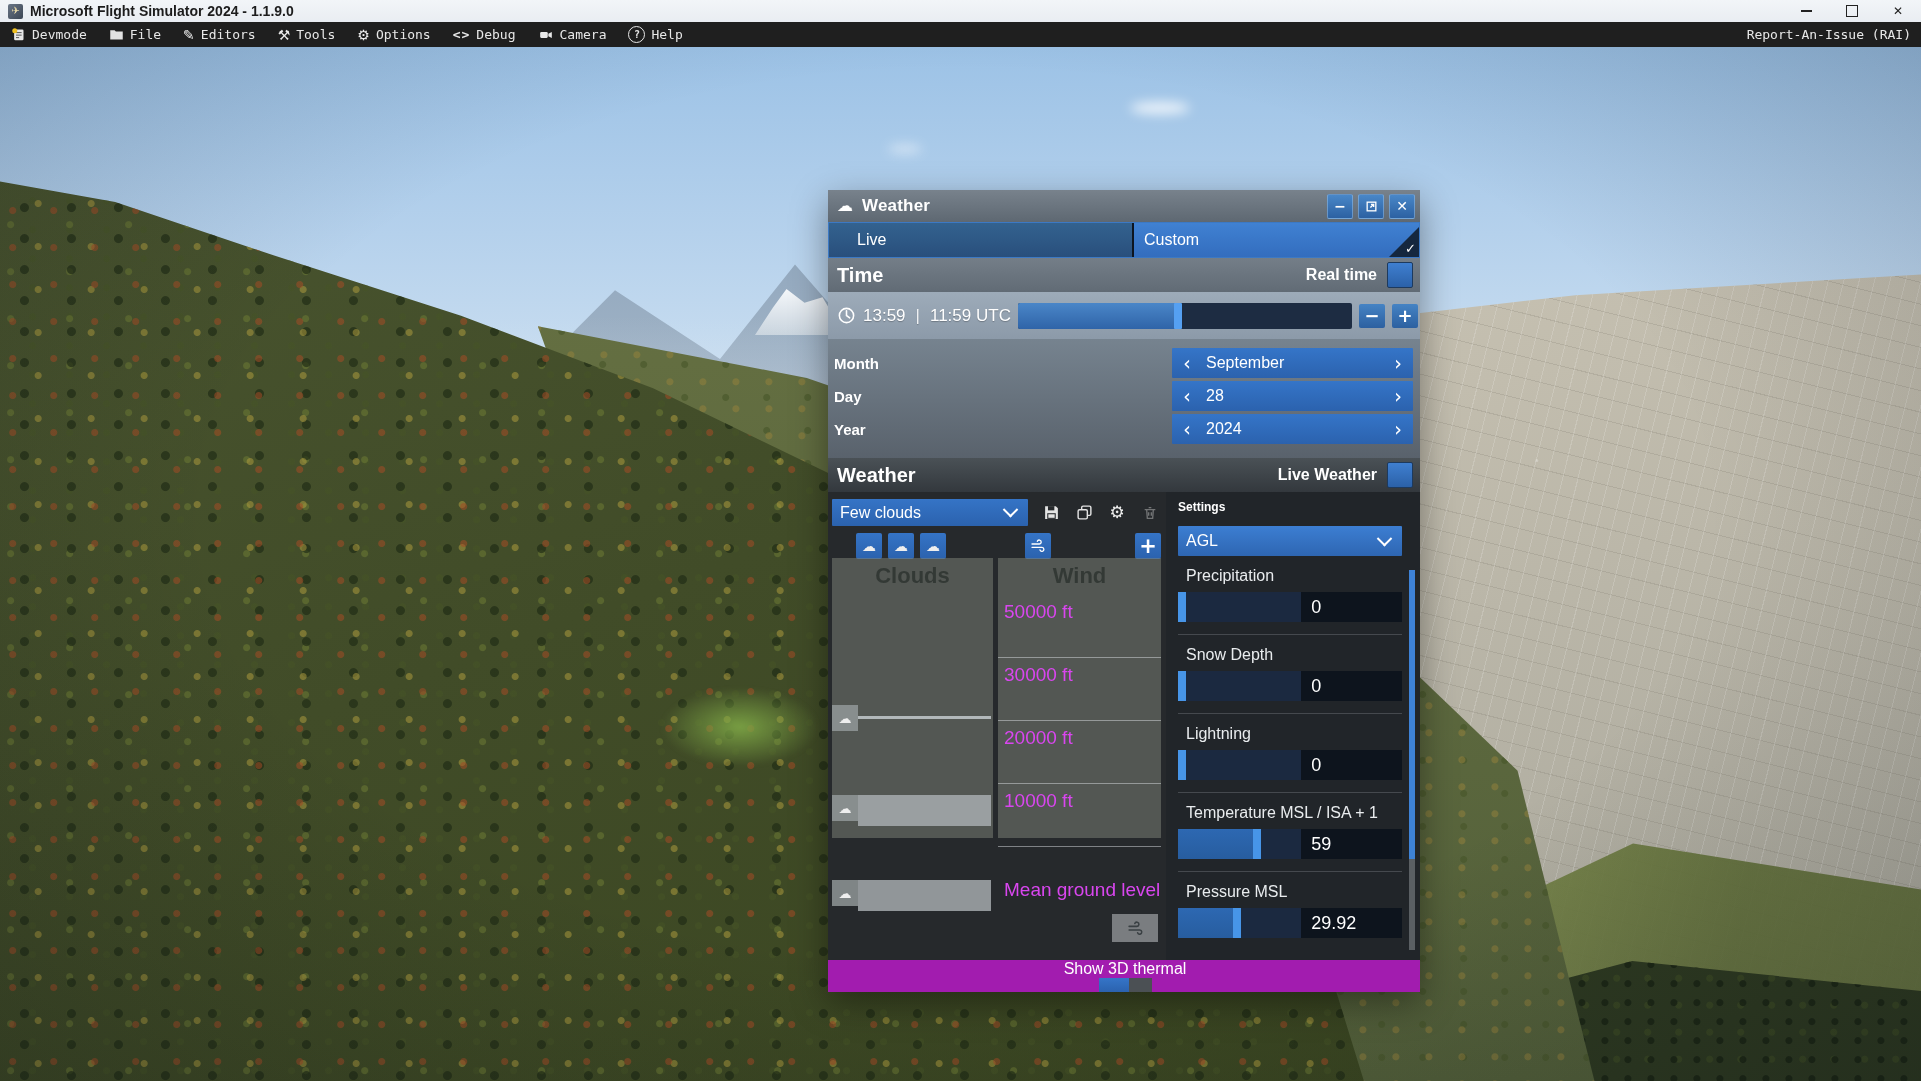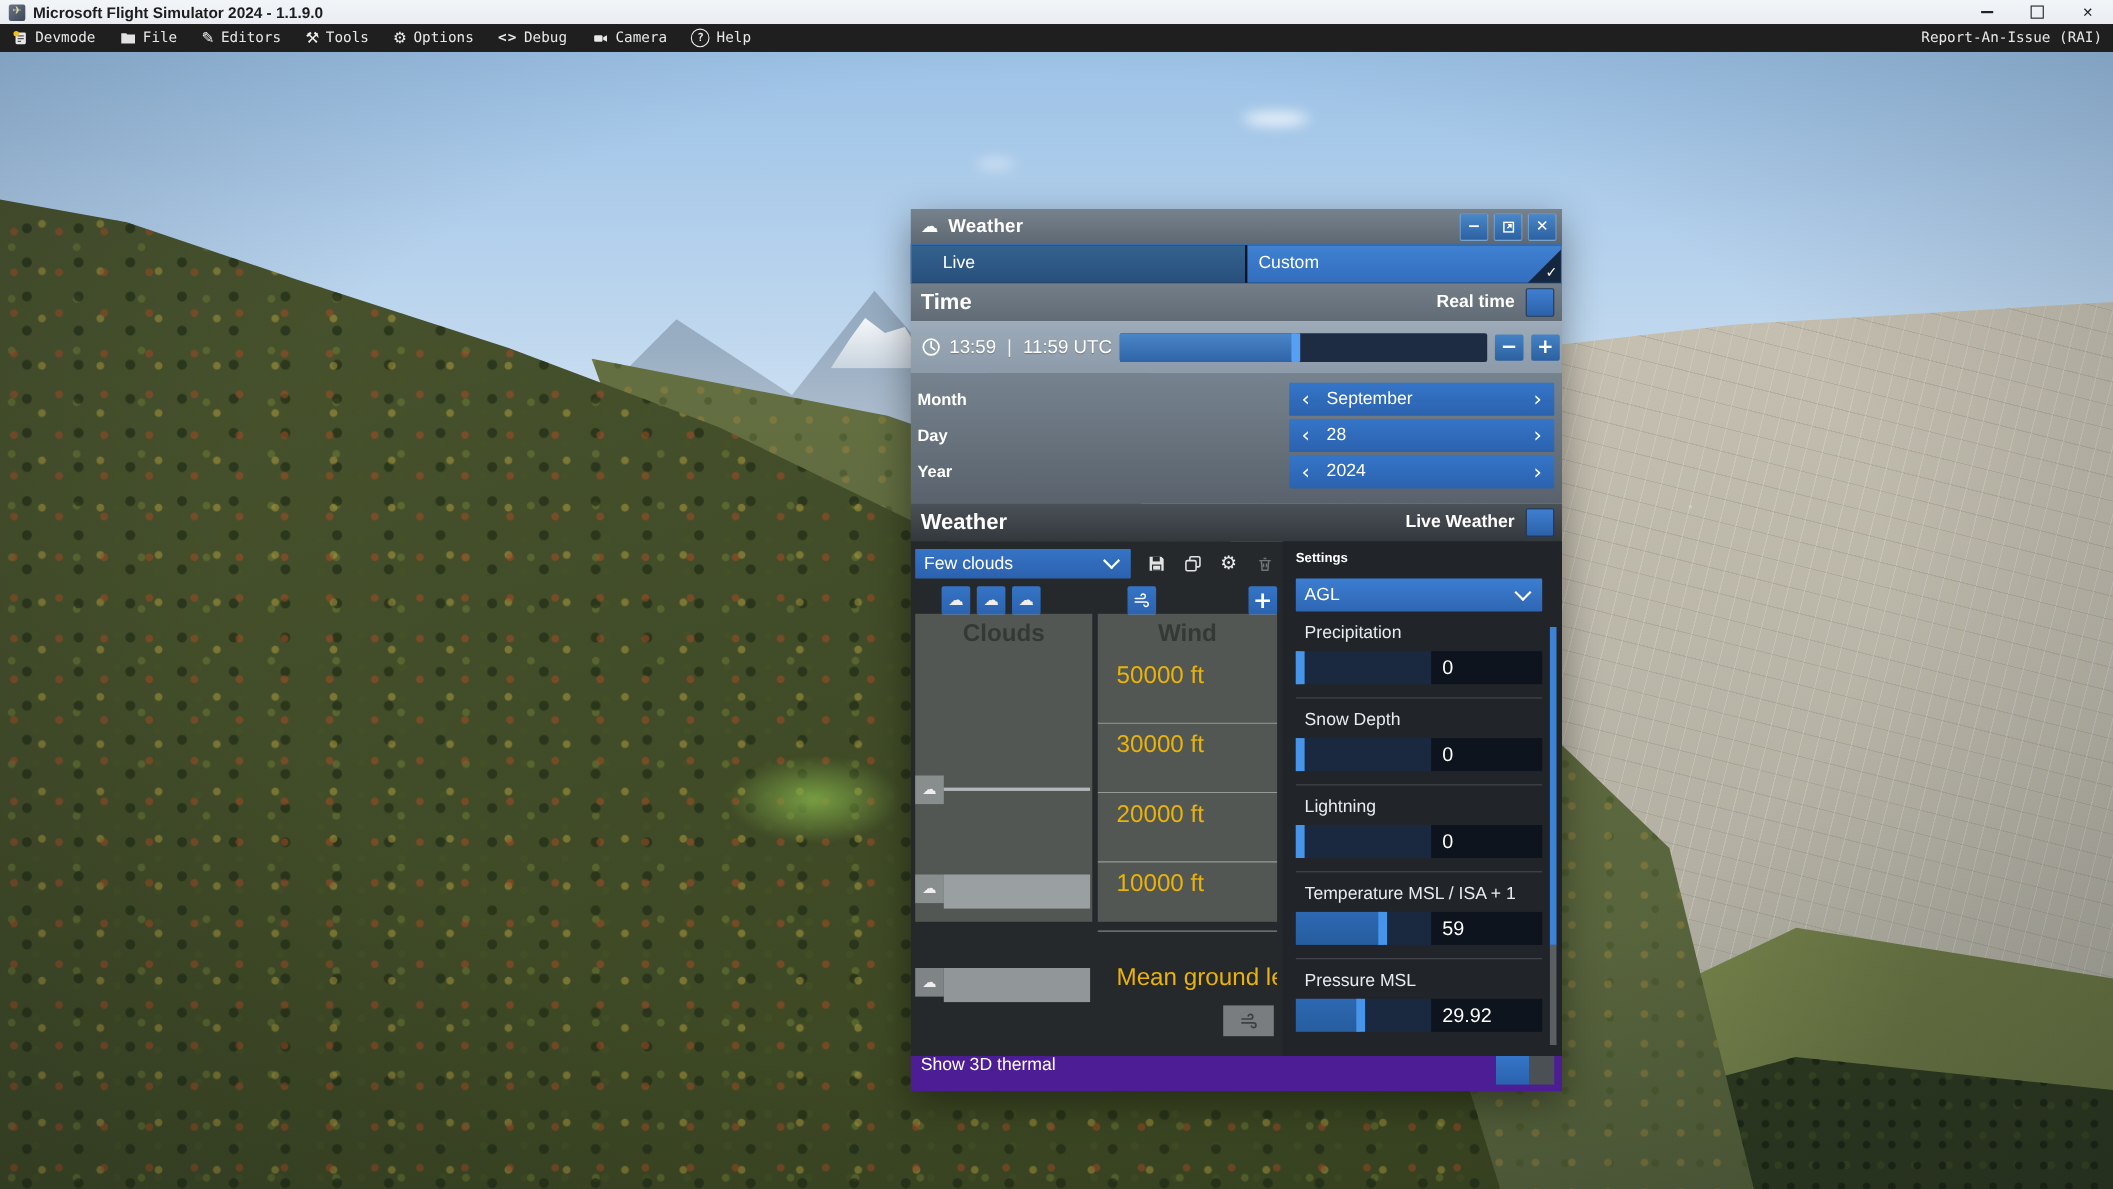--- a/index.html
+++ b/index.html
@@ -112,21 +112,21 @@
   .sq-btn{position:absolute;top:0;width:26px;height:26px;background:linear-gradient(#3574c6,#2b62ae);border-radius:2px;display:flex;align-items:center;justify-content:center;}
   .sq-btn .mi-glyph{font-size:14px;}
   .plus-btn{font-size:21px;font-weight:bold;font-family:"DejaVu Sans",sans-serif;}
 
   .columns{position:absolute;left:0;top:66px;height:280px;width:100%;}
   .col{position:absolute;top:0;height:100%;background:rgba(128,134,122,0.5);box-sizing:border-box;}
   .col-clouds{left:4px;width:161px;}
   .col-wind{left:170px;width:163px;}
   .col-header{text-align:center;padding-top:5px;font-size:22px;font-weight:bold;color:rgba(44,50,46,0.8);}
   .wind-rows{margin-top:6px;}
-  .w-row{height:63px;border-bottom:1px solid rgba(215,220,224,0.5);box-sizing:border-box;padding:6px 0 0 17px;font-size:22px;color:#eab308;}
+  .w-row{height:63px;border-bottom:1px solid rgba(215,220,224,0.5);box-sizing:border-box;padding:6px 0 0 6px;font-size:19px;color:#d946ef;}
   .w-row.last{border-bottom:none;height:58px;display:flex;align-items:flex-end;padding-bottom:4px;white-space:nowrap;overflow:hidden;}
   .cl-box{position:absolute;left:0;width:26px;height:26px;background:rgba(150,156,158,0.8);display:flex;align-items:center;justify-content:center;color:#fff;}
   .cl-box .mi-glyph{font-size:13px;}
   .cl-line{position:absolute;left:26px;right:2px;height:3px;background:rgba(195,201,204,0.85);}
   .cl-band{position:absolute;left:26px;right:2px;height:31px;background:rgba(172,178,181,0.8);}
   .mgl-box{position:absolute;left:114px;top:356px;width:46px;height:28px;background:rgba(205,209,212,0.5);display:flex;align-items:center;justify-content:center;}
 
   .settings{position:absolute;right:0;top:0;bottom:0;width:254px;background:#212529;}
   .settings-title{margin:8px 0 0 12px;font-size:12px;font-weight:bold;}
   .agl{margin:12px 18px 0 12px;height:30px;background:linear-gradient(#3c7ed2,#2e66b2);display:flex;align-items:center;border-radius:1px;}
@@ -137,21 +137,21 @@
   .s-label{margin:11px 0 7px 8px;font-size:16px;color:#e9ecee;white-space:nowrap;overflow:hidden;}
   .s-slider{position:relative;height:30px;display:flex;}
   .s-track{position:relative;width:55%;background:#1b2940;}
   .s-fill{position:relative;height:100%;min-width:4px;background:linear-gradient(180deg,#2d68b2,#275d9f);}
   .s-thumb{position:absolute;right:-4px;top:0;width:8px;height:100%;background:#4795e8;}
   .s-value{width:45%;background:#0d141d;display:flex;align-items:center;padding-left:10px;box-sizing:border-box;font-size:18px;}
   .scrollbar{position:absolute;right:5px;top:78px;bottom:10px;width:6px;}
   .sb-thumb{width:100%;height:76%;background:#3e82d6;}
   .sb-rest{width:100%;height:24%;background:#5a5f63;}
 
-  .p-footer{height:32px;background:#4c1d95;display:flex;align-items:flex-start;padding:0 7px 0 9px;box-sizing:border-box;}
+  .p-footer{height:32px;background:#a21caf;display:flex;align-items:center;padding:0 7px 0 9px;box-sizing:border-box;flex-direction:column;}
   .footer-label{font-size:16px;flex:1;}
   .toggle{display:flex;height:26px;}
   .toggle .on{width:30px;background:linear-gradient(#3575c8,#2b62ae);}
   .toggle .off{width:23px;background:#4b5054;}
 </style>
 </head>
 <body>
 
 <div class="root">
 

